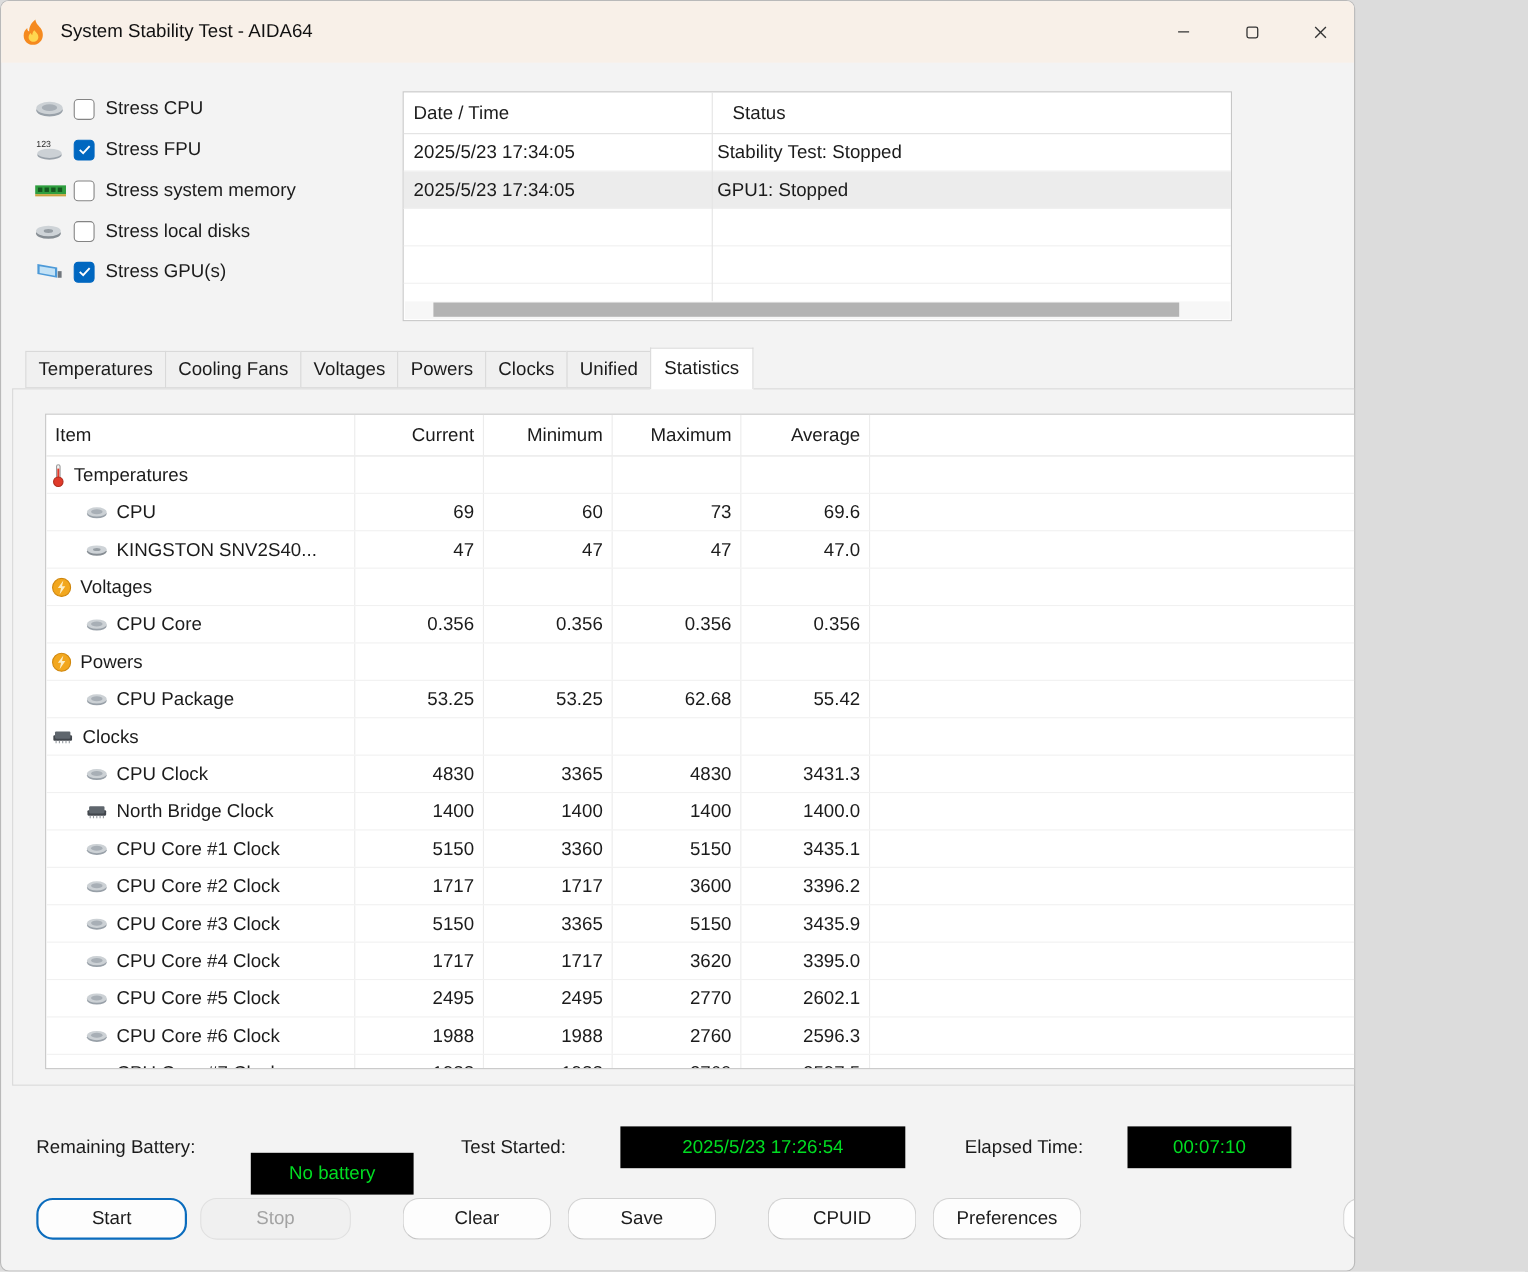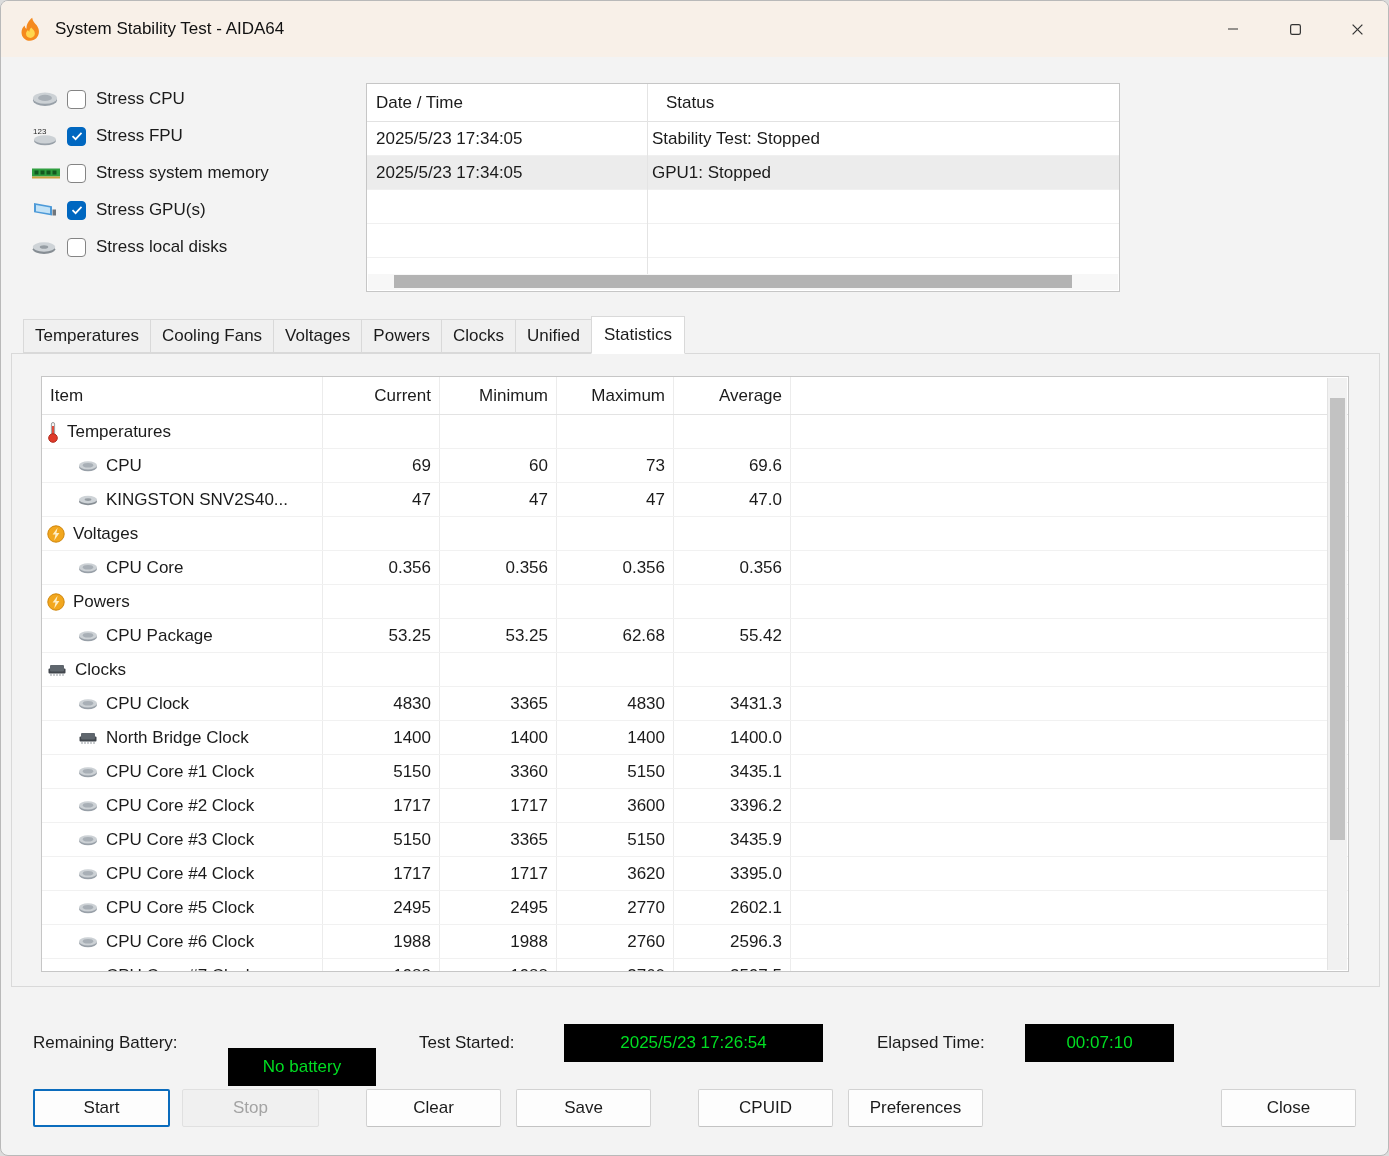--- a/index.html
+++ b/index.html
@@ -1,18 +1,18 @@
 <!DOCTYPE html>
 <html><head>
 <meta charset="utf-8">
 <style>
   * { margin:0; padding:0; box-sizing:border-box; }
   body { background:#dcdcdc; font-family:"Liberation Sans", sans-serif; }
   .window{
-    position:relative; width:1389px; height:1156px; background:#f3f3f3;
+    position:relative; width:1232px; height:1156px; background:#f3f3f3;
     border:1px solid #b9b9b9; border-radius:8px; overflow:hidden;
     font-size:17px; color:#1b1b1b;
   }
   
   .titlebar{ position:absolute; left:0; top:0; right:0; height:56px;
     background:#f8f0e8; display:flex; align-items:center; }
   .title-icon{ margin-left:16px; width:27px; height:27px; flex:0 0 auto; }
   .title-text{ margin-left:11px; font-size:17px; color:#111; }
   .win-controls{ position:absolute; right:0; top:0; height:56px; display:flex; }
   .win-btn{ width:62px; height:56px; display:flex; align-items:center; justify-content:center; }
@@ -63,21 +63,21 @@
   .vscroll{ position:absolute; top:1px; right:1px; bottom:1px; width:20px; background:#f1f1f1;
     border-left:1px solid #e3e3e3; }
   .vthumb{ position:absolute; top:20px; left:2px; width:15px; height:442px; background:#c2c2c2; }
   .ticon{ display:flex; align-items:center; flex:0 0 auto; }
   
   .blabel{ position:absolute; height:38px; display:flex; align-items:center; font-size:17px; }
   .lcd{ position:absolute; top:1023px; height:38px; background:#000; color:#00dd22;
     display:flex; align-items:center; justify-content:center; font-size:17px; }
   
   .btn{ position:absolute; top:1088px; height:38px; background:#fdfdfd;
-    border:1px solid #d2d2d2; border-bottom-color:#c3c3c3; border-radius:2px;
+    border:1px solid #d2d2d2; border-bottom-color:#c3c3c3; border-radius:15px;
     display:flex; align-items:center; justify-content:center; font-size:17px; color:#1b1b1b; }
   .btn.primary-focus{ border:2px solid #0b6cbd; }
   .btn.disabled{ background:#f0f0f0; color:#a3a3a3; border-color:#e0e0e0; }
 </style>
 </head>
 <body>
 
 <svg width="0" height="0" style="position:absolute">
   <defs>
     <symbol id="i-flame" viewBox="0 0 24 24">
@@ -199,39 +199,39 @@
       <span class="oicon">
           <svg width="30" height="16">
             <use href="#i-mem"></use>
           </svg>
         </span>
       <span class="cb"></span>
       <span>Stress system memory</span>
     </div>
     <div class="opt">
       <span class="oicon">
+          <svg width="26" height="15">
+            <use href="#i-disk"></use>
+          </svg>
+        </span>
+      <span class="cb"></span>
+      <span>Stress local disks</span>
+    </div>
+    <div class="opt">
+      <span class="oicon">
           <svg width="28" height="20">
             <use href="#i-gpu"></use>
           </svg>
         </span>
       <span class="cb checked">
           <svg width="12" height="10">
             <use href="#i-check"></use>
           </svg>
         </span>
       <span>Stress GPU(s)</span>
-    </div>
-    <div class="opt">
-      <span class="oicon">
-          <svg width="26" height="15">
-            <use href="#i-disk"></use>
-          </svg>
-        </span>
-      <span class="cb"></span>
-      <span>Stress local disks</span>
     </div>
   </div>
 
   <div class="logtable">
     <div class="loghead">
       <div class="lc1">Date / Time</div>
       <div class="lc2">Status</div>
     </div>
     <div class="logrow">
       <div class="lc1">2025/5/23 17:34:05</div>

